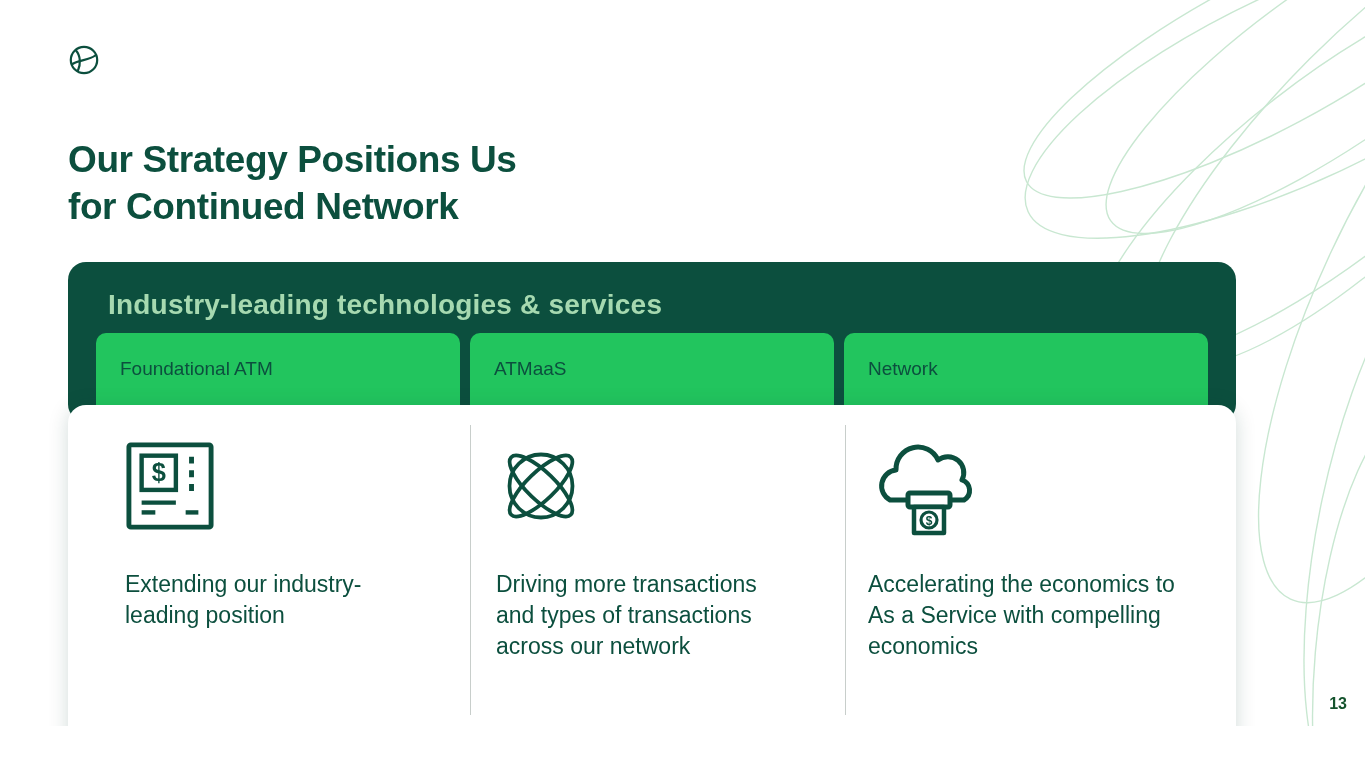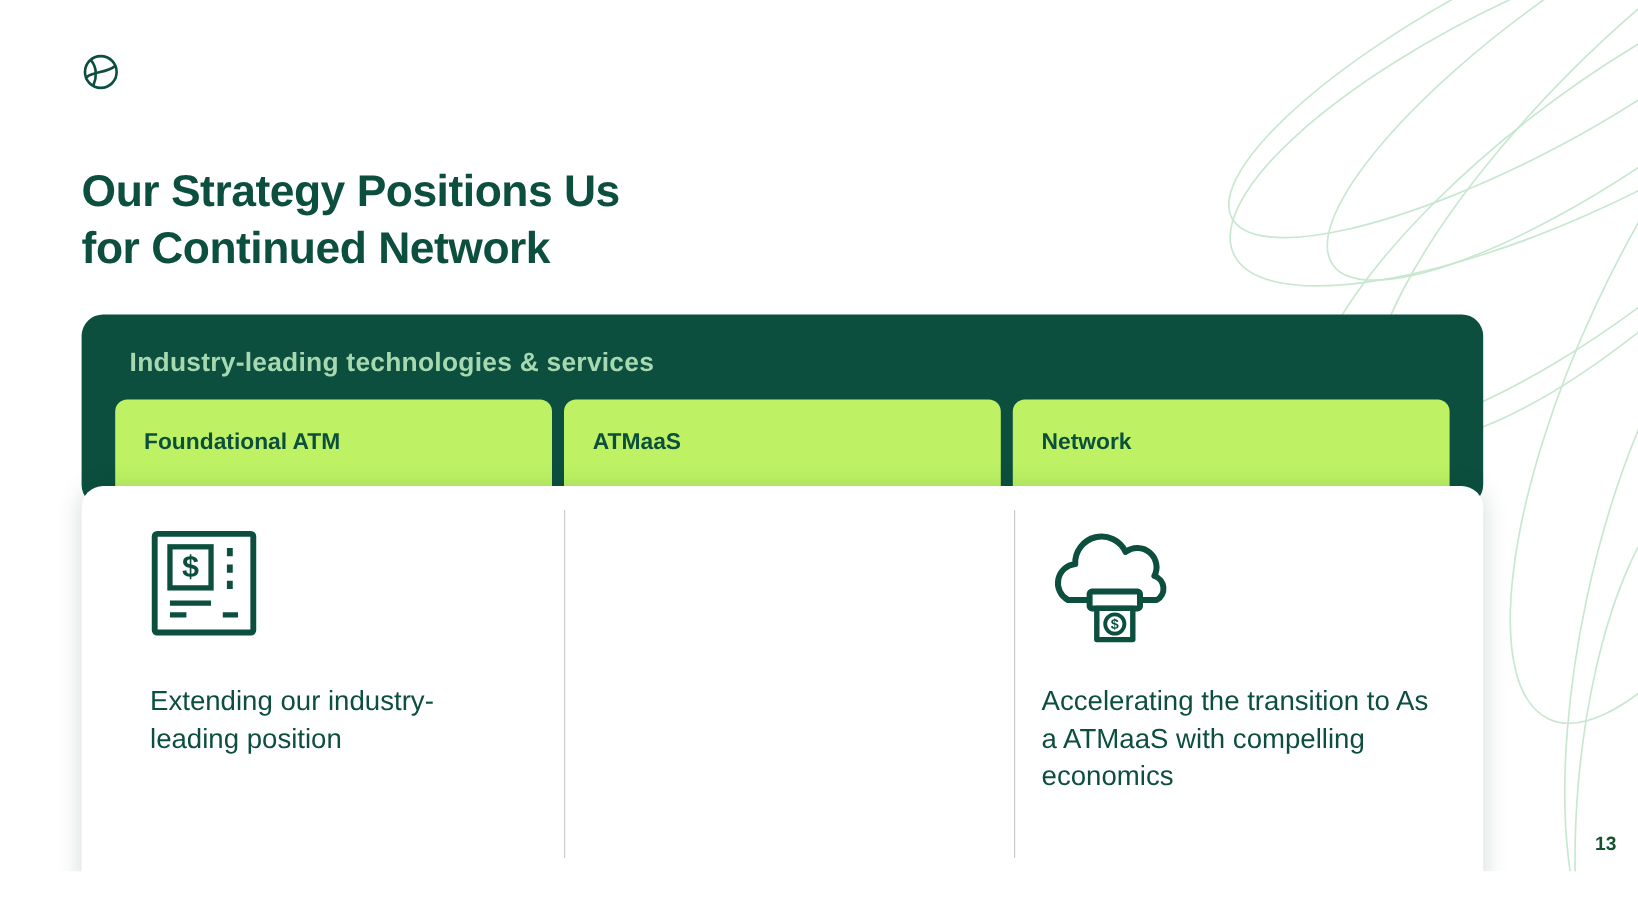--- a/index.html
+++ b/index.html
@@ -19,26 +19,26 @@
     font-size: 37px; line-height: 47px; font-weight: 700;
     color: #0C4F3E; letter-spacing: -0.4px;
   }
 
   .panel {
     position: absolute; left: 68px; top: 262px; width: 1168px; height: 160px;
     background: #0C4F3E; border-radius: 18px; z-index: 1;
   }
   .panel-header {
     position: absolute; left: 40px; top: 27px;
-    font-size: 22px; font-weight: 700; color: #A6D9B0; letter-spacing: 0.2px;
+    font-size: 28px; font-weight: 700; color: #A6D9B0; letter-spacing: 0.2px;
   }
   .tabs { position: absolute; left: 28px; right: 28px; top: 71px; display: flex; gap: 10px; }
   .tab {
-    flex: 1; height: 85px; background: #bef264; border-radius: 10px;
-    padding: 25px 0 0 24px; font-size: 19px; font-weight: 700; color: #0C4F3E;
+    flex: 1; height: 85px; background: #22c55e; border-radius: 10px;
+    padding: 25px 0 0 24px; font-size: 19px; font-weight: 400; color: #0C4F3E;
   }
 
   .card {
     position: absolute; left: 68px; top: 405px; width: 1168px; height: 363px;
     background: #ffffff; border-radius: 18px 18px 0 0;
     box-shadow: 0 2px 20px rgba(11, 62, 49, 0.18); z-index: 2;
   }
   .col { position: absolute; top: 30px; }
   .col-1 { left: 57px;  width: 250px; }
   .col-2 { left: 428px; width: 290px; }
@@ -118,35 +118,47 @@
             <line x1="62" y1="73" x2="75" y2="73" stroke-width="4.5"></line>
           </g>
           <text x="34.5" y="41" text-anchor="middle" font-size="26" font-weight="bold" font-family="Liberation Sans, sans-serif" fill="#0C4F3E">$</text>
         </svg>
       </div>
       <p>Extending our industry-leading position</p>
     </div>
 
     <div class="vdiv vdiv-1"></div>
 
+    <div class="col col-2">
+      <div class="icon-wrap">
+        <svg width="90" height="90" viewBox="0 0 100 100">
+          <g class="icon-stroke" stroke-width="4.2">
+            <circle cx="50" cy="50" r="35"></circle>
+            <ellipse cx="50" cy="50" rx="46" ry="15.5" transform="rotate(-44 50 50)"></ellipse>
+            <ellipse cx="50" cy="50" rx="46" ry="15.5" transform="rotate(44 50 50)"></ellipse>
+          </g>
+        </svg>
+      </div>
+      <p>Driving more transactions and types of transactions across our network</p>
+    </div>
 
     <div class="vdiv vdiv-2"></div>
 
     <div class="col col-3">
       <div class="icon-wrap">
         <svg width="122" height="100" viewBox="0 0 122 100">
           <g class="icon-stroke" stroke-linejoin="round">
             <path d="M 22,64 A 16,16 0 0 1 28,34 A 22,22 0 0 1 70,24 A 16,16 0 0 1 94,44 A 11,11 0 0 1 96,64 Z" stroke-width="5"></path>
             <rect x="40" y="57" width="42" height="14" rx="2" fill="#ffffff" stroke-width="5"></rect>
             <rect x="46" y="71" width="30" height="26" fill="#ffffff" stroke-width="4.5"></rect>
             <circle cx="61" cy="84" r="8" stroke-width="3.2"></circle>
           </g>
           <text x="61" y="88.5" text-anchor="middle" font-size="12" font-weight="bold" font-family="Liberation Sans, sans-serif" fill="#0C4F3E">$</text>
         </svg>
       </div>
-      <p>Accelerating the transition to As a ATMaaS with compelling economics</p>
+      <p>Accelerating the economics to As a Service with compelling economics</p>
     </div>
 
   </div>
 
   <div class="page-number">13</div>
 
 </div>
 
 </body></html>

